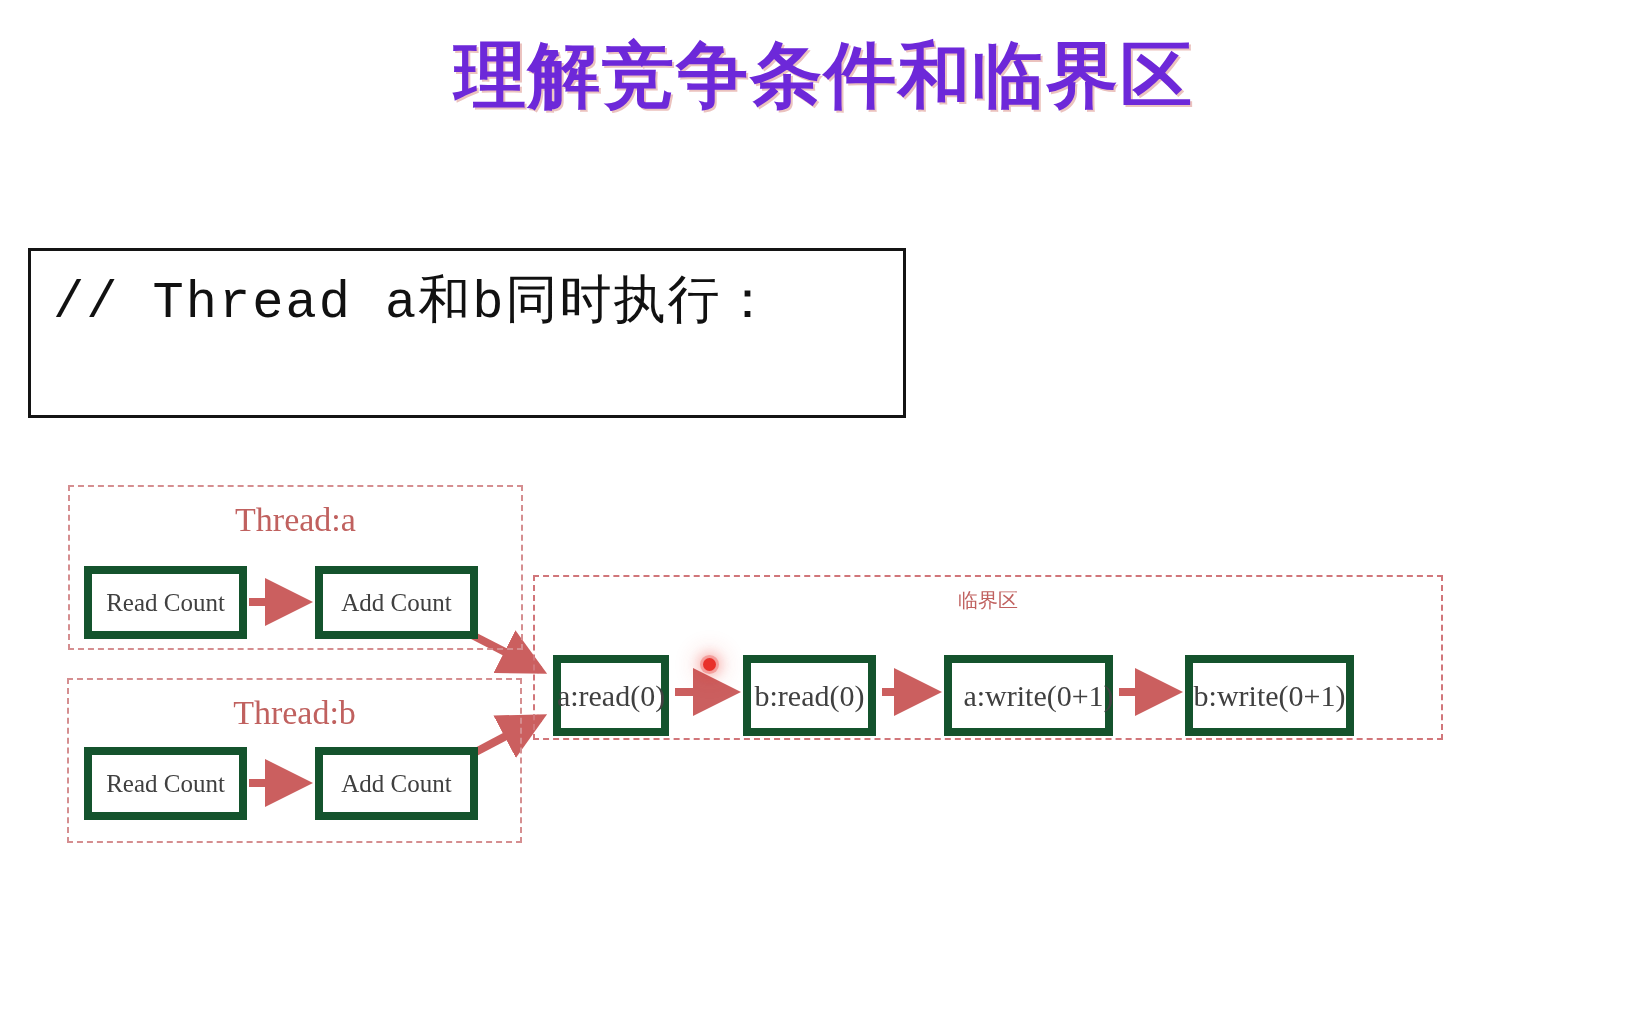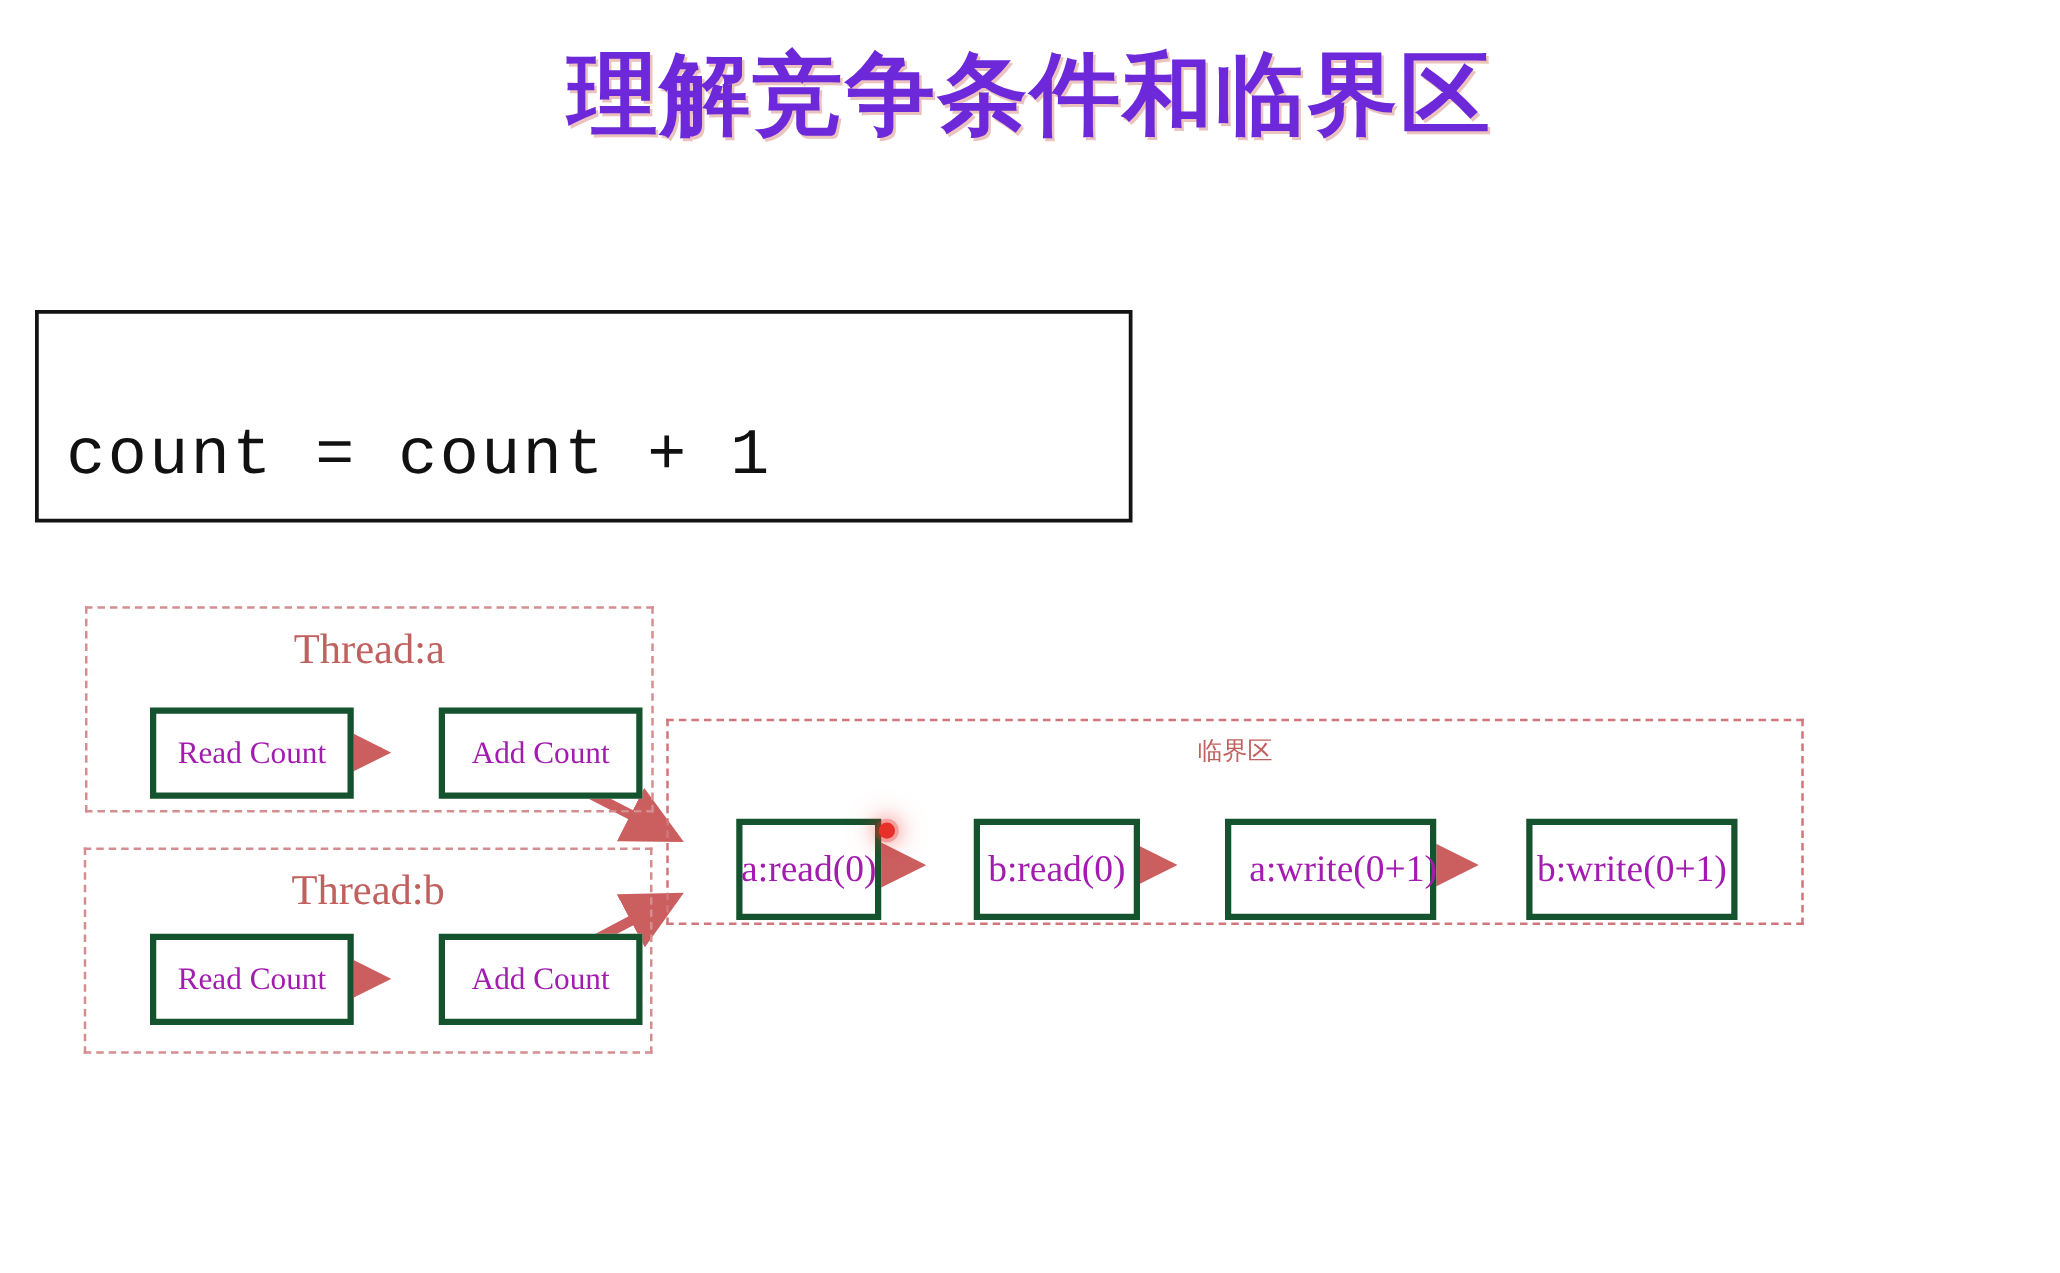--- a/index.html
+++ b/index.html
@@ -97,30 +97,29 @@
   #thread-b-label { top: 14px; }
   #critical-section-label {
     top: 10px;
     font-family: "Liberation Sans", "DejaVu Sans", sans-serif;
     font-size: 20px;
   }
 
   
   .step-box {
     position: absolute;
-    border: 5px solid #14532d;
+    border: 8px solid #14532d;
     box-sizing: border-box;
     background: #ffffff;
     display: flex;
     align-items: center;
     justify-content: center;
-    color: #a21caf;
+    color: #404040;
     font-family: "Liberation Serif", "DejaVu Serif", serif;
     white-space: nowrap;
-    margin-left: 36px;
   }
   .thread-step {
     width: 163px;
     height: 73px;
     font-size: 25px;
   }
   .cs-step {
     width: 133px;
     height: 81px;
     font-size: 30px;
@@ -153,21 +152,21 @@
       0 0 10px 6px rgba(232,48,42,0.22),
       0 0 20px 12px rgba(232,48,42,0.10);
   }
 </style>
 </head>
 <body>
 
 <div id="slide-title">理解竞争条件和临界区</div>
 
 <div id="code-box">
-  <div id="code-line-2" class="code-line">count = count + 1</div>
+  <div id="code-line-1" class="code-line">// Thread a和b同时执行：</div>
 </div>
 
 <svg id="diagram" viewBox="0 0 1648 1018" xmlns="http://www.w3.org/2000/svg">
   <defs>
     <marker id="arrowhead" markerWidth="6" markerHeight="6" refX="5" refY="3" orient="auto" markerUnits="strokeWidth">
       <path d="M0,0 L6,3 L0,6 z" fill="#CB5F5F"></path>
     </marker>
   </defs>
 
   <g>

